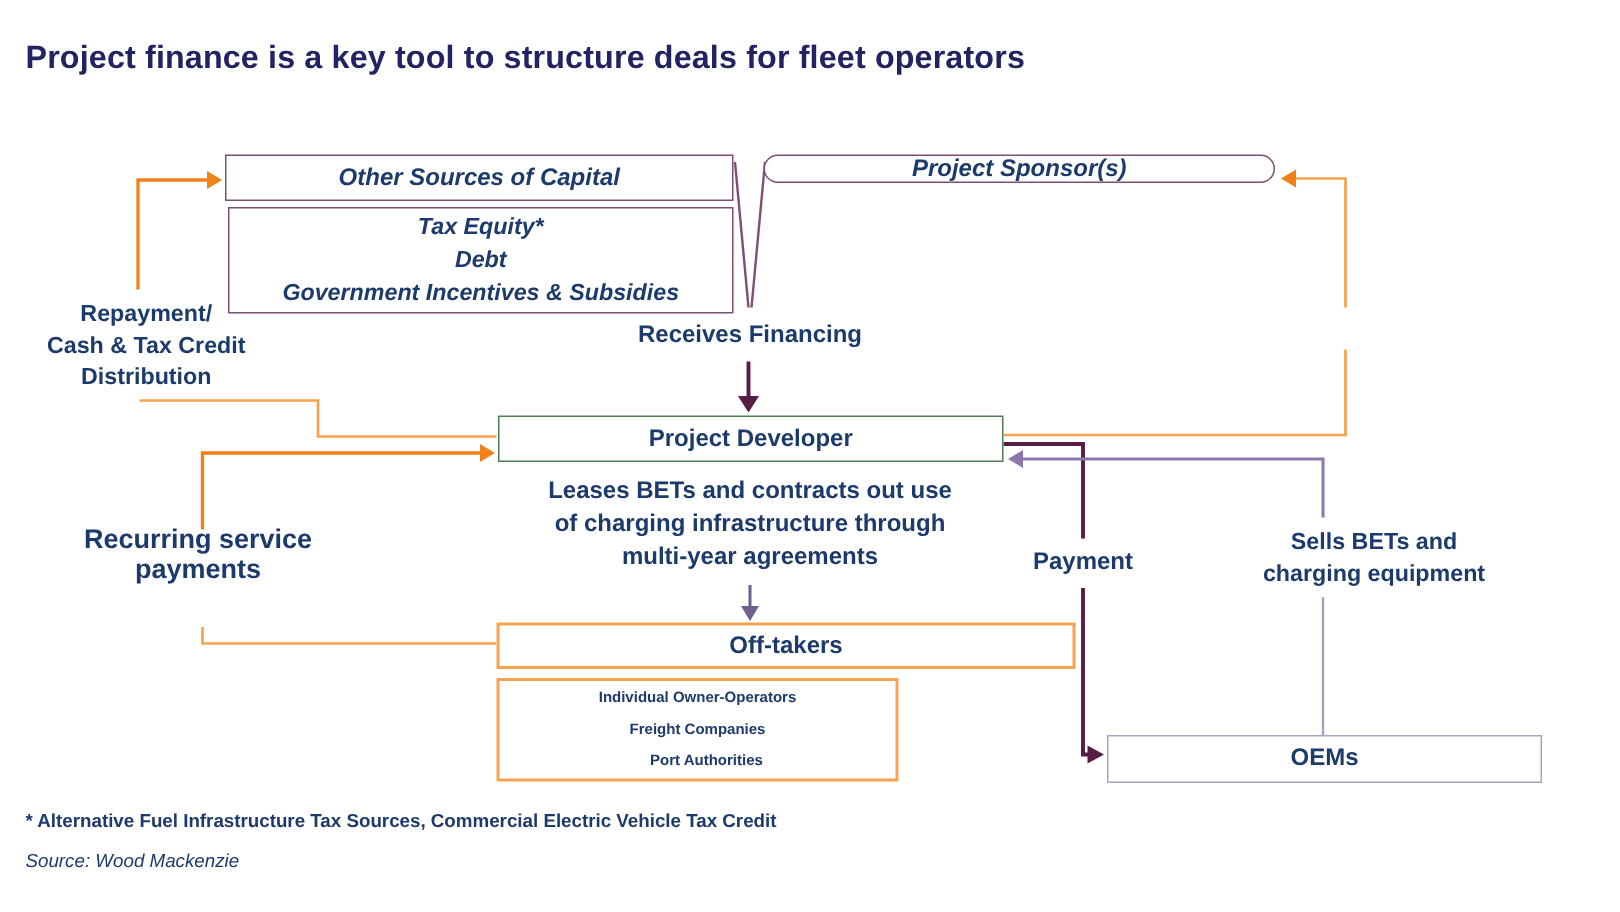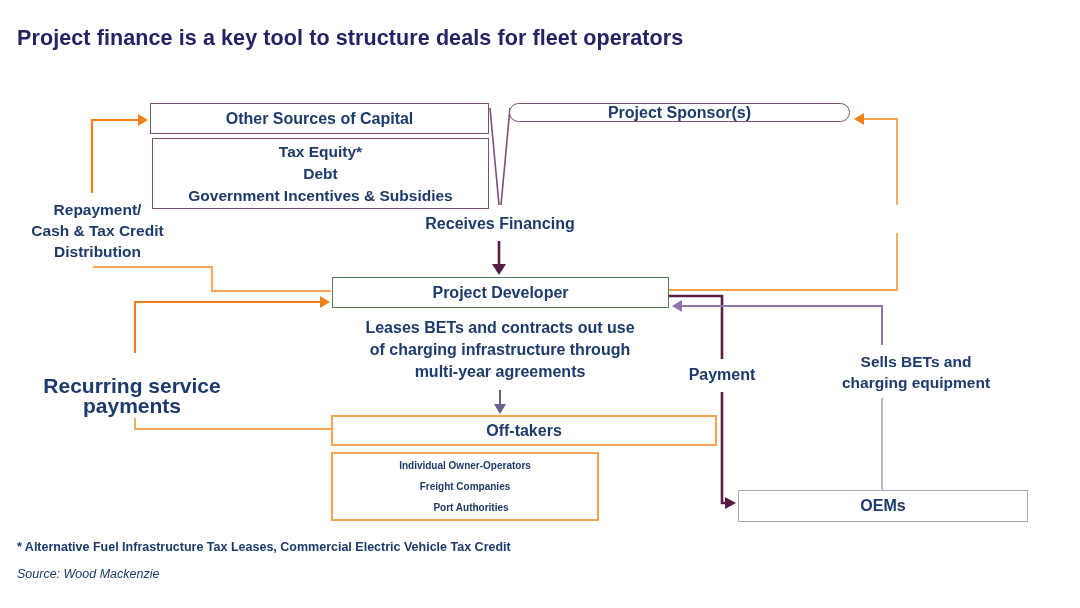--- a/index.html
+++ b/index.html
@@ -10,21 +10,21 @@
   .abs{position:absolute;box-sizing:border-box;}
   #title{
     left:17px;top:26px;width:900px;
     font-size:21.5px;font-weight:700;color:#232262;letter-spacing:0.1px;
   }
   .box{
     display:flex;flex-direction:column;align-items:center;justify-content:center;
     background:#ffffff;color:#1C3A6B;font-weight:700;text-align:center;
   }
   .box .bline{line-height:22px;text-align:right;}
-  .plum{border:1.6px solid #7E4E74;}
+  .plum{border:1.6px solid #7E4E74;font-style:italic;}
   .green{border:1.6px solid #4F7D55;}
   .orange{border:2px solid #F5A34D;}
   .lavender{border:1.6px solid #A9A2C0;}
   .lbl{
     color:#1C3A6B;font-weight:700;text-align:center;
   }
   svg.layer{position:absolute;left:0;top:0;width:1080px;height:608px;}
   #footnote{left:17px;top:540px;font-size:12.5px;font-weight:700;color:#1C3A6B;}
   #source{left:17px;top:567px;font-size:12.5px;font-weight:400;color:#1C3A6B;font-style:italic;}
 </style>
@@ -123,28 +123,28 @@
 
   <div class="abs lbl" style="left:10px;top:199px;width:175px;font-size:15.5px;line-height:21px;">
     <div>Repayment/</div>
     <div>Cash &amp; Tax Credit</div>
     <div>Distribution</div>
   </div>
 
   <div class="abs lbl" style="left:400px;top:215px;width:200px;font-size:16px;">Receives Financing</div>
 
 
-  <div class="abs lbl" style="left:42px;top:376px;width:180px;font-size:21px;line-height:20px;text-align:center;">
+  <div class="abs lbl" style="left:42px;top:349px;width:180px;font-size:18px;line-height:20px;text-align:center;">
     <div>Recurring service</div>
     <div>payments</div>
   </div>
 
   <div class="abs lbl" style="left:680px;top:366px;width:84px;font-size:16px;">Payment</div>
 
   <div class="abs lbl" style="left:815px;top:351px;width:202px;font-size:15.5px;line-height:21px;">
     <div>Sells BETs and</div>
     <div>charging equipment</div>
   </div>
 
-  <div id="footnote" class="abs">* Alternative Fuel Infrastructure Tax Leases, Commercial Electric Vehicle Tax Credit</div>
+  <div id="footnote" class="abs">* Alternative Fuel Infrastructure Tax Sources, Commercial Electric Vehicle Tax Credit</div>
   <div id="source" class="abs">Source: Wood Mackenzie</div>
 
 </div>
 
 </body></html>

